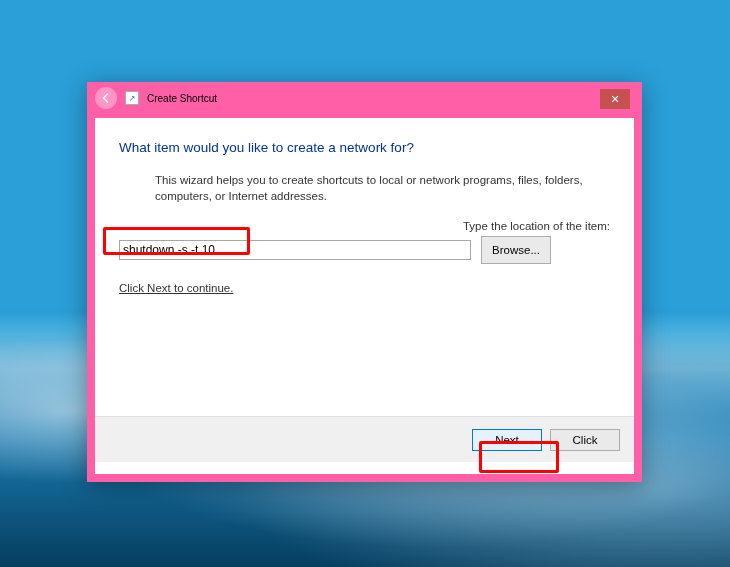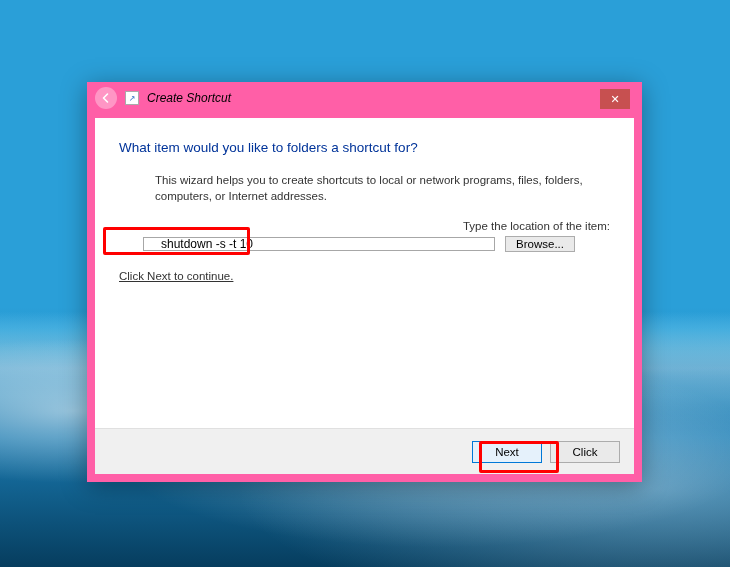--- a/index.html
+++ b/index.html
@@ -44,21 +44,21 @@
     background: rgba(255,255,255,0.35);
     display: flex; align-items: center; justify-content: center;
     color: #fff; font-size: 14px;
     cursor: default;
     margin-left: 2px;
   }
   .title-icon {
     width: 14px; height: 14px; background: #fff; border:1px solid #aaa;
     display:flex;align-items:center;justify-content:center;font-size:8px;color:#3773c8;
   }
-  .title-text { color: #000; font-size: 12px; font-style: italic; }
+  .title-text { color: #000; font-size: 10px; }
   .close-btn {
     position: absolute; top: 7px; right: 12px;
     width: 30px; height: 20px;
     background: #c75050; color: #fff;
     display: flex; align-items: center; justify-content: center;
     font-size: 11px; font-family: Arial;
     cursor: pointer;
   }
 
   .client {
@@ -75,39 +75,38 @@
     color: #003399;
     font-size: 13.5px;
     font-weight: 400;
     margin-bottom: 18px;
   }
   .desc { margin-bottom: 16px; line-height: 1.35; color:#333;margin-left:36px; }
   .field-label { margin-bottom: 4px; text-align: right; }
   .row { display: flex; gap: 10px; align-items: center; margin-bottom: 18px; }
   .text-input {
     flex: 0 0 352px;
-    height: 14px;
+    height: 20px;
     border: 1px solid #a7a7a7;
-    padding: 0 17px;
+    padding: 0 3px;
     font-size: 12px;
     font-family: inherit;
     outline: none;
-    margin-left: 24px;
   }
   .browse-btn {
-    width: 70px; height: 16px;
+    width: 70px; height: 28px;
     background: #eaeaea;
     border: 1px solid #acacac;
     font-size: 11.5px;
     cursor: pointer;
   }
   .continue { margin-top: 8px; text-decoration: underline; }
 
   .footer {
-    position: absolute; left:0; right:0; bottom:0;
+    position: absolute; left:0; right:0; bottom:12px;
     height: 46px;
     border-top: 1px solid #e0e0e0;
     background: #f0f0f0;
     display: flex; justify-content: flex-end; align-items: center;
     padding: 0 14px; gap: 8px;
   }
   .btn {
     width: 70px; height: 22px;
     background: #eaeaea;
     border: 1px solid #acacac;
@@ -144,21 +143,21 @@
     <div class="title-icon">↗</div>
     <div class="title-text">Create Shortcut</div>
   </div>
 
   <div class="close-btn">
     <span>✕</span>
   </div>
 
   <div class="client">
     <div class="content">
-      <div class="heading">What item would you like to folders a shortcut for?</div>
+      <div class="heading">What item would you like to create a network for?</div>
       <div class="desc">This wizard helps you to create shortcuts to local or network programs, files, folders, computers, or Internet addresses.</div>
       <div class="field-label">Type the location of the item:</div>
       <div class="row">
         <input type="text" class="text-input" value="shutdown -s -t 10" style="">
         <button class="browse-btn">Browse...</button>
       </div>
       <div class="continue">Click Next to continue.</div>
     </div>
 
     <div class="footer">

